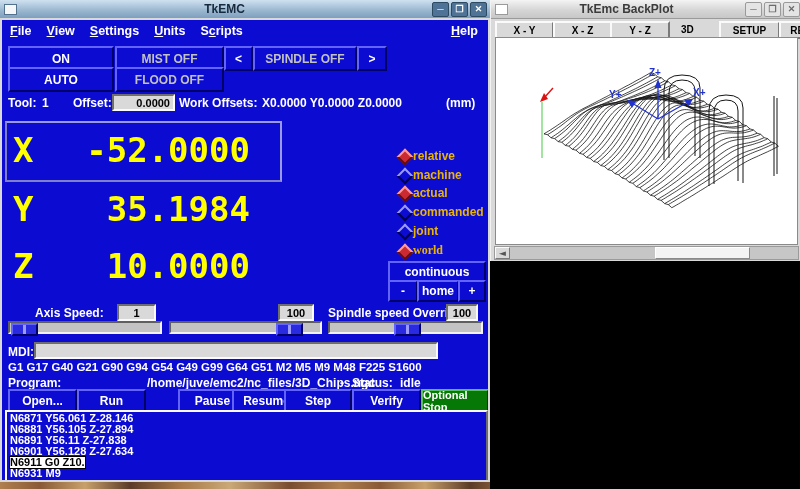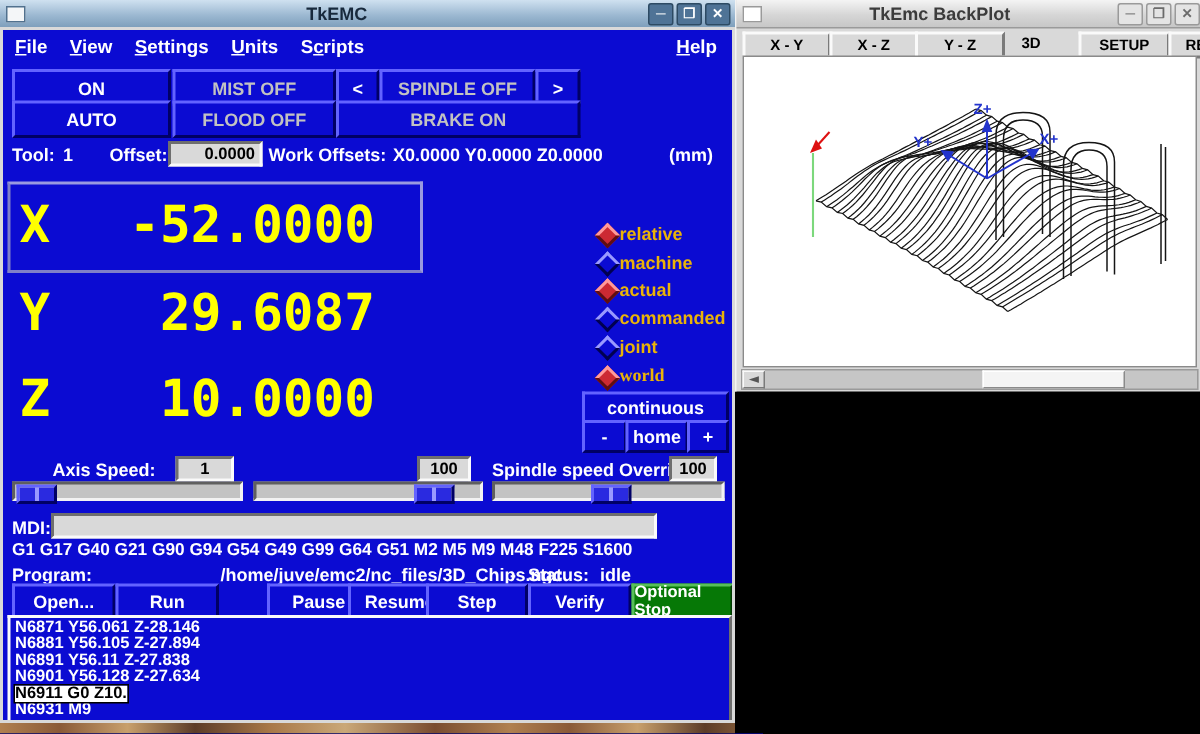--- a/index.html
+++ b/index.html
@@ -102,38 +102,37 @@
       <span id="menu-help" class="menu-item"><u>H</u>elp</span>
     </div>
 
   <div class="btn-blue abs" style="left:8px;top:46px;width:102px;height:21px;">ON</div>
   <div class="btn-blue abs" style="left:8px;top:67px;width:102px;height:21px;">AUTO</div>
   <div class="btn-blue btn-dim abs" style="left:115px;top:46px;width:105px;height:21px;">MIST OFF</div>
   <div class="btn-blue btn-dim abs" style="left:115px;top:67px;width:105px;height:21px;">FLOOD OFF</div>
   <div class="btn-blue abs" style="left:224px;top:46px;width:25px;height:21px;">&lt;</div>
   <div class="btn-blue btn-dim abs" style="left:253px;top:46px;width:100px;height:21px;">SPINDLE OFF</div>
   <div class="btn-blue abs" style="left:357px;top:46px;width:26px;height:21px;">&gt;</div>
-  <div class="btn-blue btn-dim abs" style="left:224px;top:67px;width:159px;height:21px;">BRAKE ON</div>
 
   <span class="wlabel abs" style="left:8px;top:96px;">Tool:</span>
   <span class="wlabel abs" style="left:42px;top:96px;">1</span>
   <span class="wlabel abs" style="left:73px;top:96px;">Offset:</span>
   <div class="entry abs" style="left:112px;top:94px;width:56px;height:12px;text-align:right;padding:1px 3px 0 0;">0.0000</div>
   <span class="wlabel abs" style="left:179px;top:96px;">Work Offsets:</span>
   <span class="wlabel abs" style="left:262px;top:96px;">X0.0000 Y0.0000 Z0.0000</span>
   <span class="wlabel abs" style="left:446px;top:96px;">(mm)</span>
 
   <div id="dro-x-box" class="abs"></div>
   <div class="dro-row abs" style="top:131px;">
     <span class="dro-letter">X</span>
     <span class="dro-value">-52.0000</span>
   </div>
   <div class="dro-row abs" style="top:190px;">
     <span class="dro-letter">Y</span>
-    <span class="dro-value">29.6087</span>
+    <span class="dro-value">35.1984</span>
   </div>
   <div class="dro-row abs" style="top:247px;">
     <span class="dro-letter">Z</span>
     <span class="dro-value">10.0000</span>
   </div>
 
   <div id="radio-group">
       <div class="radio-row" style="left: 399px; top: 149px;">
         <span class="diamond on"></span>
         <span>relative</span>

